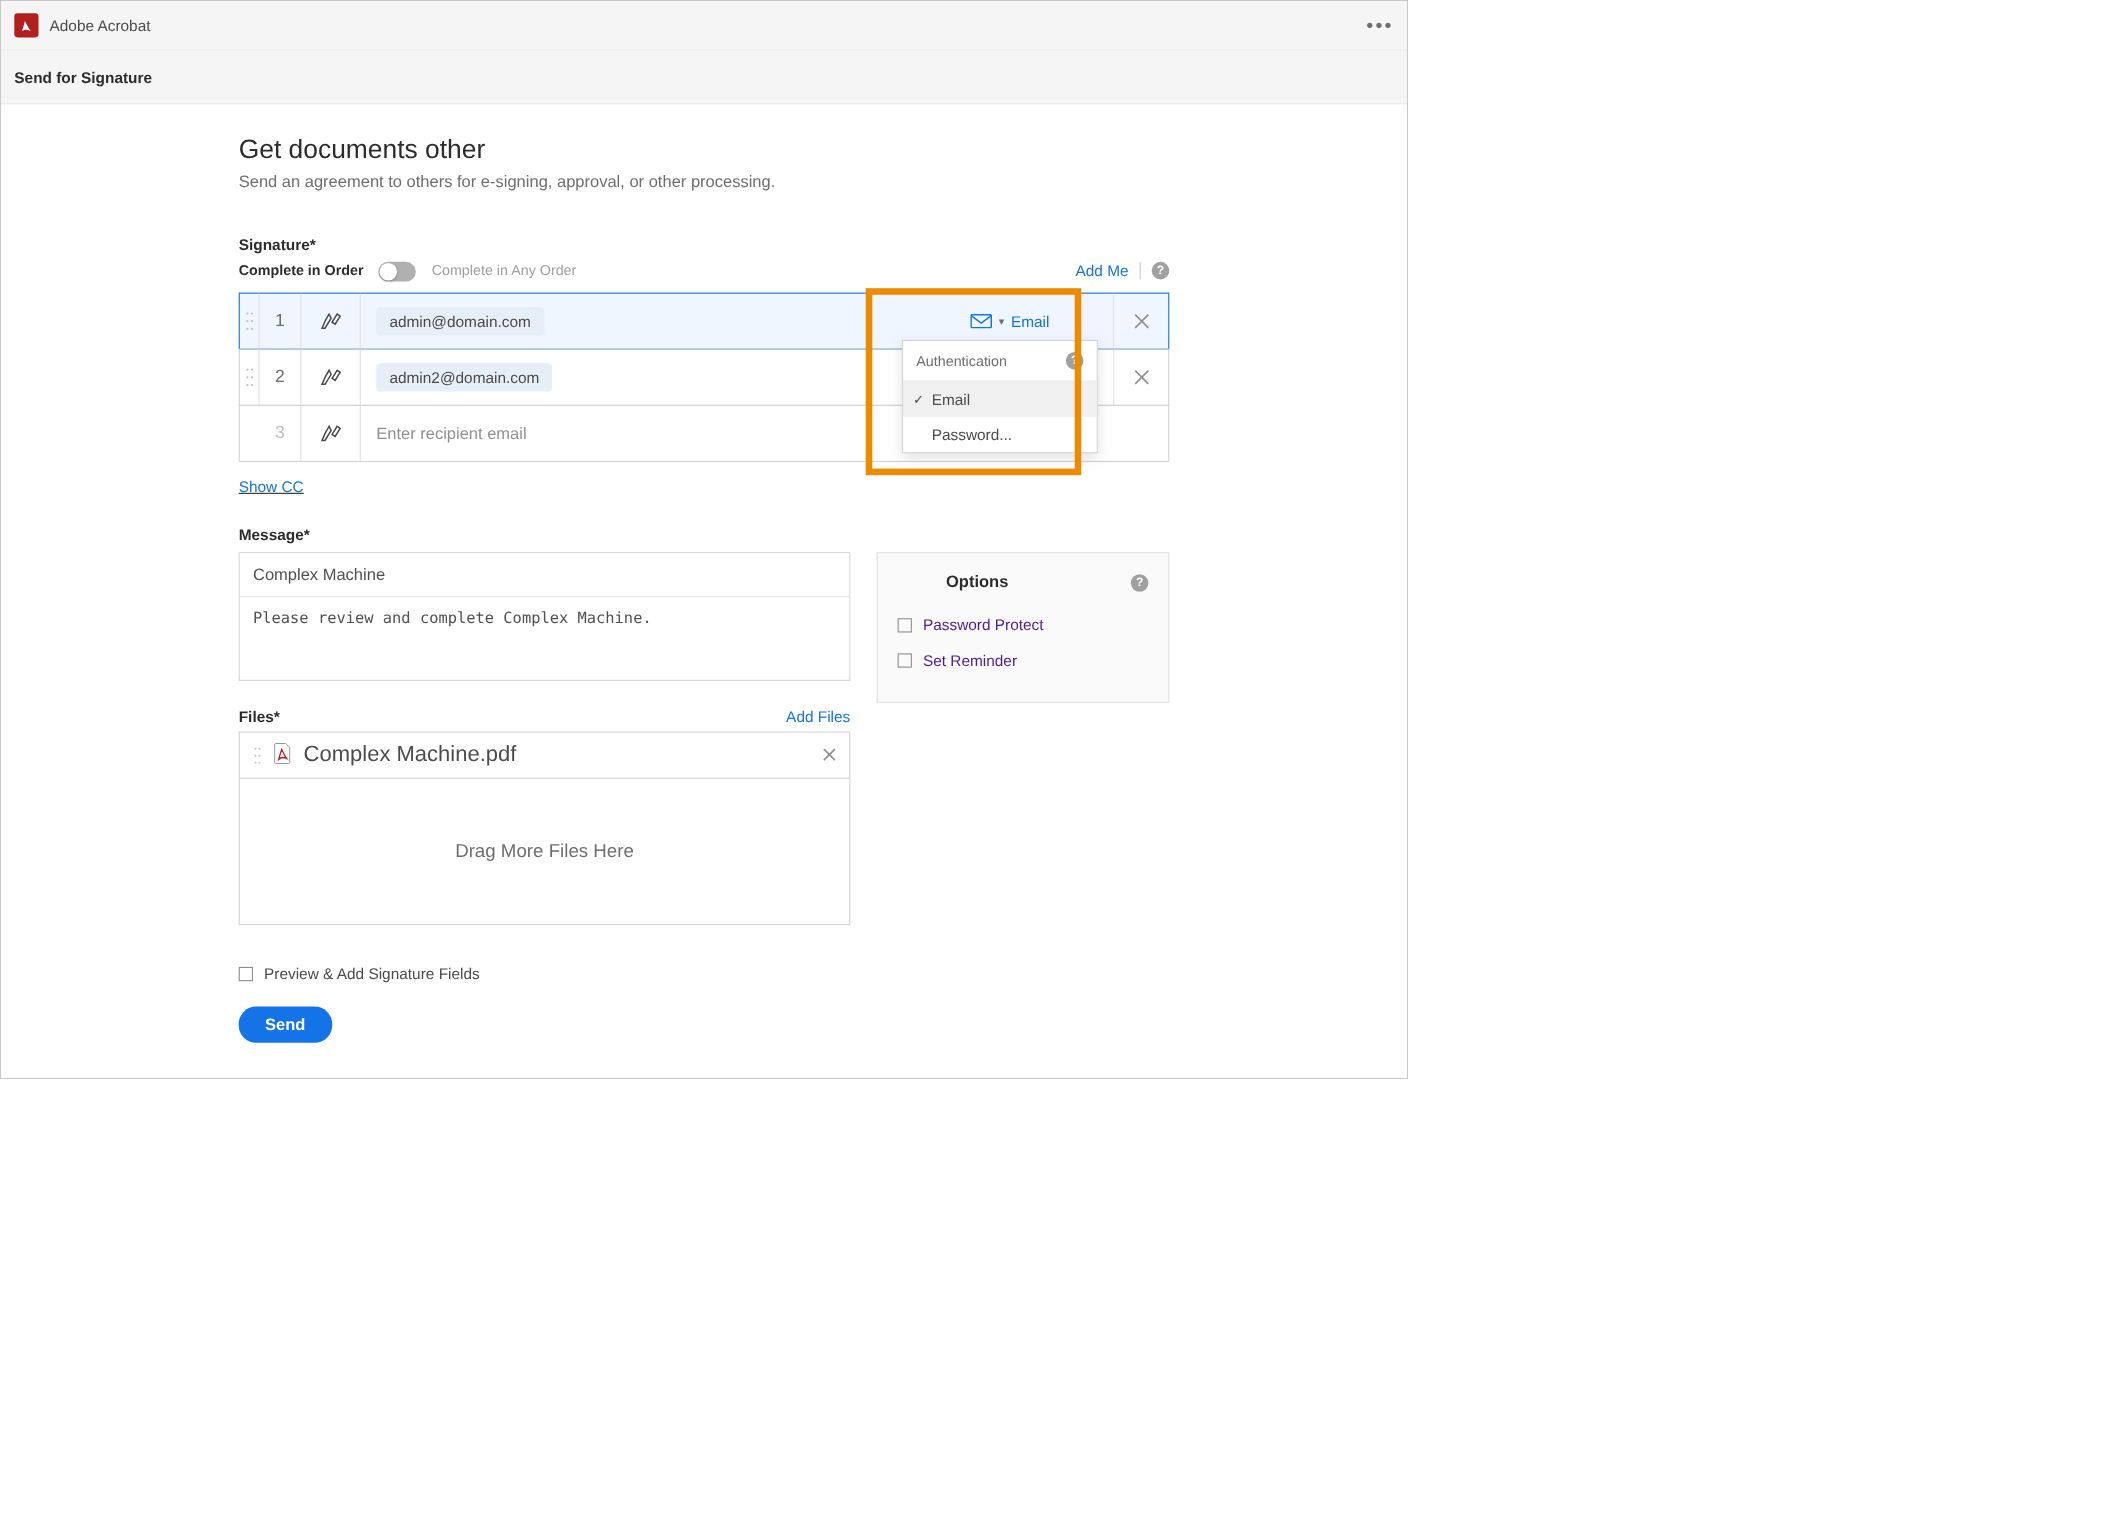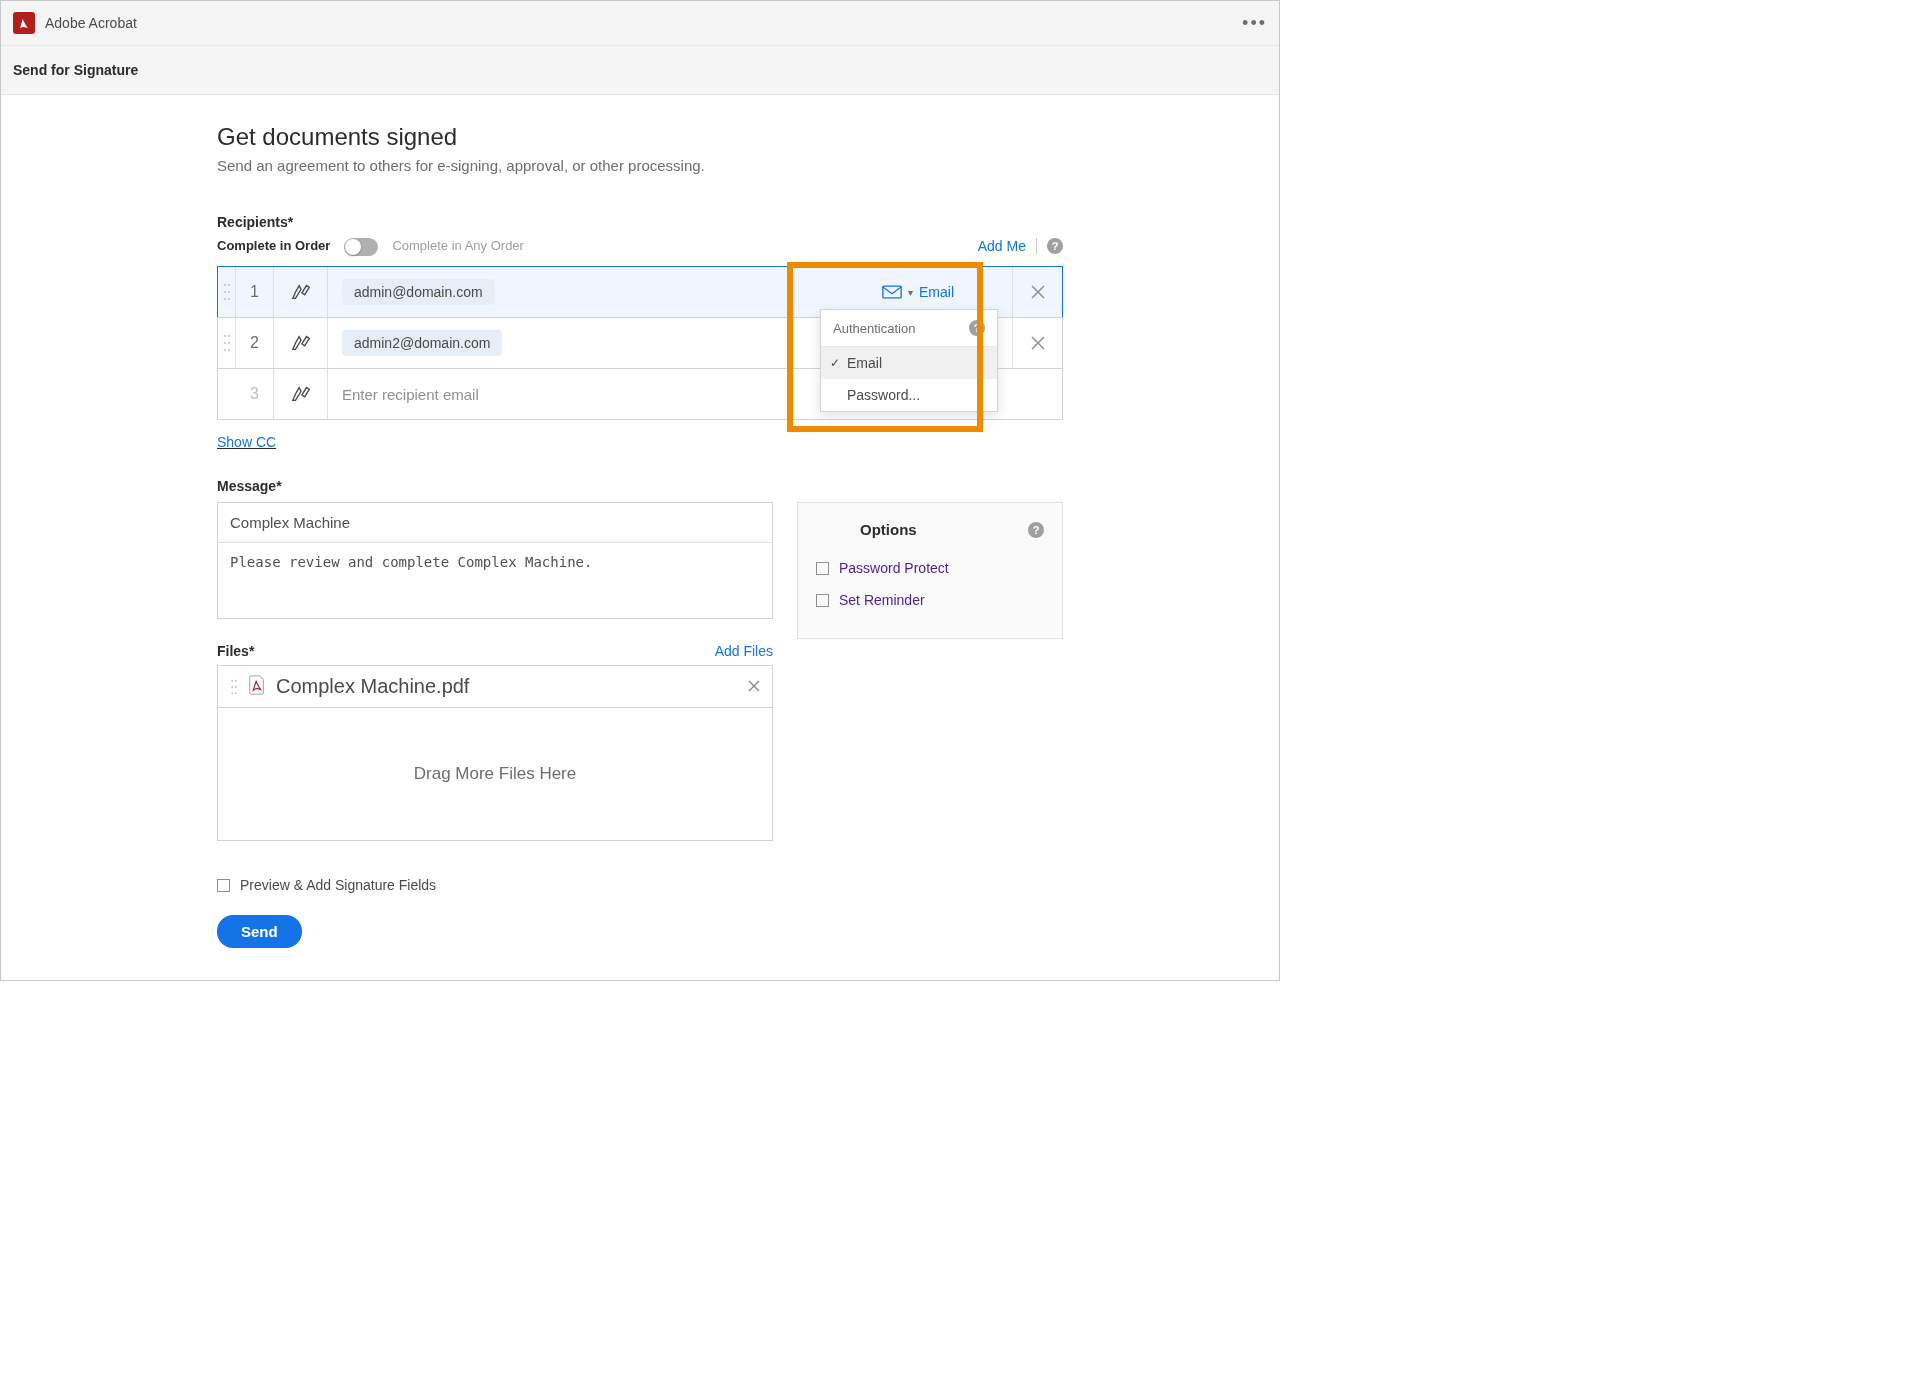--- a/index.html
+++ b/index.html
@@ -90,25 +90,25 @@
     <div class="app-title">Adobe Acrobat</div>
     <div class="more-dots">•••</div>
   </div>
 
   <div class="subheader">
     <div class="subheader-title">Send for Signature</div>
   </div>
 
   <div class="content">
     <div class="form">
-      <h1 class="page-title">Get documents signed</h1>
+      <h1 class="page-title">Get documents other</h1>
       <p class="page-subtitle">Send an agreement to others for e-signing, approval, or other processing.</p>
 
       
-      <div class="section-label">Recipients*</div>
+      <div class="section-label">Signature*</div>
       <div class="order-row">
         <span class="order-label">Complete in Order</span>
         <div class="toggle">
             <div class="toggle-knob"></div>
           </div>
         <span class="order-alt">Complete in Any Order</span>
         <div class="order-right">
           <span class="link">Add Me</span>
           <span class="divider-v"></span>
           <span class="help-circle">?</span>

